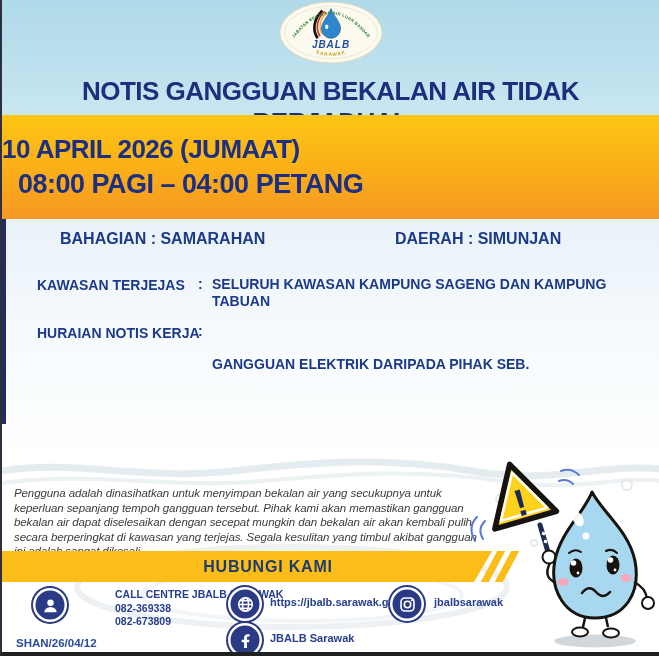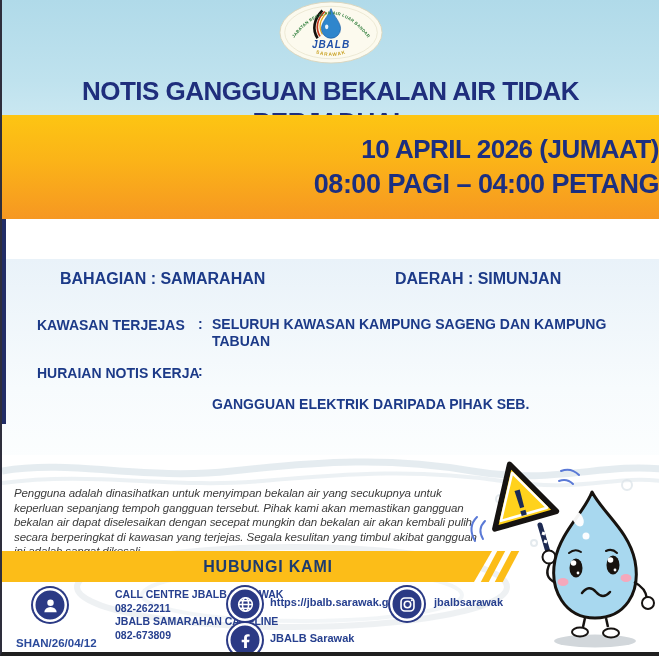--- a/index.html
+++ b/index.html
@@ -10,26 +10,26 @@
   }
   
   .sky{position:absolute;left:0;top:0;width:100%;height:115px;
     background:linear-gradient(180deg,#b0dae9 0%,#bfe2ee 70%,#c9e7f1 100%);}
   .logo{position:absolute;left:50%;top:1px;transform:translateX(-50%);width:106px;height:63px;}
   .title{position:absolute;left:0;top:76px;width:100%;text-align:center;
     font-size:26px;font-weight:bold;letter-spacing:-0.5px;color:#1f2e7c;}
   
   .banner{position:absolute;left:0;top:115px;width:100%;height:104px;
     background:linear-gradient(180deg,#fdc513 0%,#fbb318 45%,#f69722 100%);
-    display:flex;flex-direction:column;justify-content:center;align-items:flex-end;gap:4px;}
+    display:flex;flex-direction:column;justify-content:center;align-items:flex-start;gap:4px;}
   .banner .date{font-size:26px;font-weight:bold;color:#1c2f80;letter-spacing:-0.5px;}
   .banner .time{font-size:27px;font-weight:bold;color:#1c2f80;letter-spacing:-0.5px;margin-left:16px;}
   
   .details{position:absolute;left:0;top:219px;width:100%;height:236px;
-    background:linear-gradient(180deg,#e9f2f9 0%,#f7fbfd 55%,#feffff 100%);margin-top:40px;}
+    background:linear-gradient(180deg,#e9f2f9 0%,#f7fbfd 55%,#feffff 100%);}
   .panel-accent{position:absolute;left:0;top:219px;width:4px;height:205px;background:#222d66;}
   .details .txt{position:absolute;font-weight:bold;color:#1c3a88;}
   .bahagian{left:58px;top:11px;font-size:16px;}
   .daerah{left:393px;top:11px;font-size:16px;}
   .k-label{left:35px;top:58px;font-size:14px;}
   .k-colon{left:196px;top:57px;font-size:14px;}
   .k-value{left:210px;top:57px;width:442px;font-size:14px;line-height:17px;}
   .h-label{left:35px;top:106px;font-size:14px;}
   .h-colon{left:196px;top:104px;font-size:14px;}
   .h-line1{left:210px;top:104px;width:430px;font-size:14px;}
@@ -183,22 +183,21 @@
     <div class="stripe s2"></div>
 
     <div class="cicon icon-person">
       <svg viewBox="0 0 20 20">
           <circle cx="10" cy="7" r="3.4" fill="#ffffff"></circle>
           <path d="M3.5,17 a6.5,5.5 0 0 1 13,0 Z" fill="#ffffff"></path>
         </svg>
     </div>
     <div class="ctext call-block">
       <div>CALL CENTRE JBALB SARAWAK</div>
-      <div>082-262211</div>
-      <div>JBALB SAMARAHAN CARELINE</div>
+      <div>082-369338</div>
       <div>082-673809</div>
     </div>
 
     <div class="cicon icon-globe">
       <svg viewBox="0 0 20 20" fill="none" stroke="#ffffff" stroke-width="1.6">
         <circle cx="10" cy="10" r="7.2"></circle>
           <ellipse cx="10" cy="10" rx="3.2" ry="7.2"></ellipse>
         <line x1="2.8" y1="10" x2="17.2" y2="10"></line>
           <line x1="3.8" y1="6" x2="16.2" y2="6"></line>
           <line x1="3.8" y1="14" x2="16.2" y2="14"></line>

